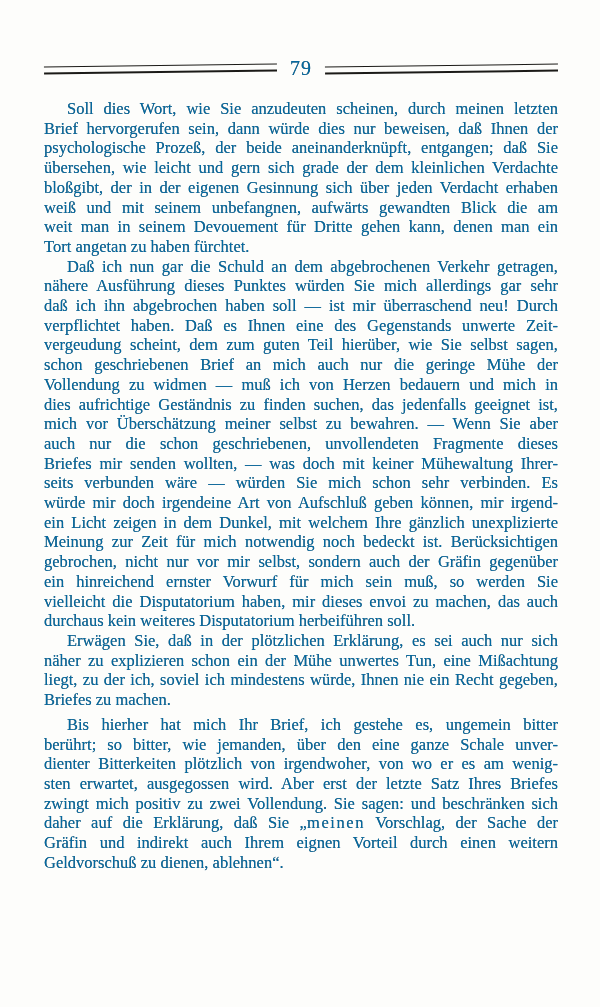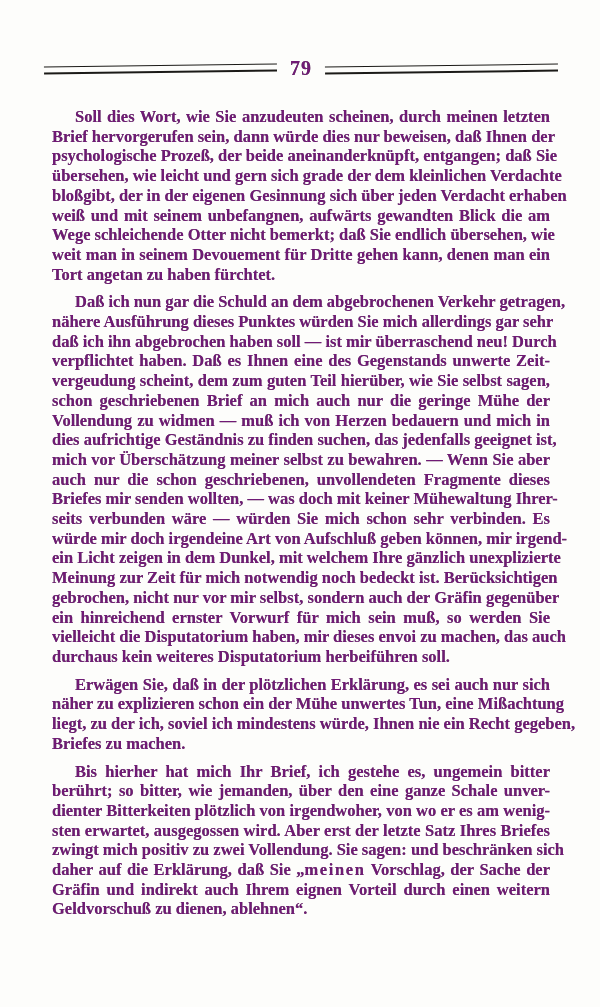--- a/index.html
+++ b/index.html
@@ -4,24 +4,23 @@
 <style>
   html, body {
     margin: 0;
     padding: 0;
   }
   .page {
     position: relative;
     width: 600px;
     height: 1007px;
     background: #fdfdfb;
-    color: #701a75;
+    color: #0369a1;
     font-family: "Liberation Serif", serif;
     overflow: hidden;
-    font-weight: bold;
   }
   .page-header {
     position: absolute;
     top: 58px;
     left: 44px;
     width: 514px;
     display: flex;
     align-items: center;
     gap: 13px;
   }
@@ -42,21 +41,21 @@
   }
   .text-block {
     position: absolute;
     top: 99px;
     left: 44px;
     width: 514px;
     font-size: 16.5px;
     line-height: 19.7px;
     text-shadow: 0 0 0.5px rgba(0,0,0,0.55);
   }
-  .para { margin: 8px; }
+  .para { margin: 0; }
   .para.extra-space { margin-top: 5px; }
   .line {
     text-align: justify;
     text-align-last: justify;
     white-space: nowrap;
   }
   .line.first { text-indent: 23px; }
   .line.last {
     text-align-last: left;
     white-space: normal;
@@ -75,21 +74,20 @@
   </div>
 
   <div class="text-block">
       <div class="para">
         <div class="line first"><span>Soll dies Wort, wie Sie anzudeuten scheinen, durch meinen letzten</span></div>
         <div class="line"><span>Brief hervorgerufen sein, dann würde dies nur beweisen, daß Ihnen der</span></div>
         <div class="line"><span>psychologische Prozeß, der beide aneinanderknüpft, entgangen; daß Sie</span></div>
         <div class="line"><span>übersehen, wie leicht und gern sich grade der dem kleinlichen Verdachte</span></div>
         <div class="line"><span>bloßgibt, der in der eigenen Gesinnung sich über jeden Verdacht erhaben</span></div>
         <div class="line"><span>weiß und mit seinem unbefangnen, aufwärts gewandten Blick die am</span></div>
-        <div class="line"><span>Wege schleichende Otter nicht bemerkt; daß Sie endlich übersehen, wie</span></div>
         <div class="line"><span>weit man in seinem Devouement für Dritte gehen kann, denen man ein</span></div>
         <div class="line last"><span>Tort angetan zu haben fürchtet.</span></div>
       </div>
       <div class="para">
         <div class="line first"><span>Daß ich nun gar die Schuld an dem abgebrochenen Verkehr getragen,</span></div>
         <div class="line"><span>nähere Ausführung dieses Punktes würden Sie mich allerdings gar sehr</span></div>
         <div class="line"><span>daß ich ihn abgebrochen haben soll — ist mir überraschend neu! Durch</span></div>
         <div class="line"><span>verpflichtet haben. Daß es Ihnen eine des Gegenstands unwerte Zeit-</span></div>
         <div class="line"><span>vergeudung scheint, dem zum guten Teil hierüber, wie Sie selbst sagen,</span></div>
         <div class="line"><span>schon geschriebenen Brief an mich auch nur die geringe Mühe der</span></div>

